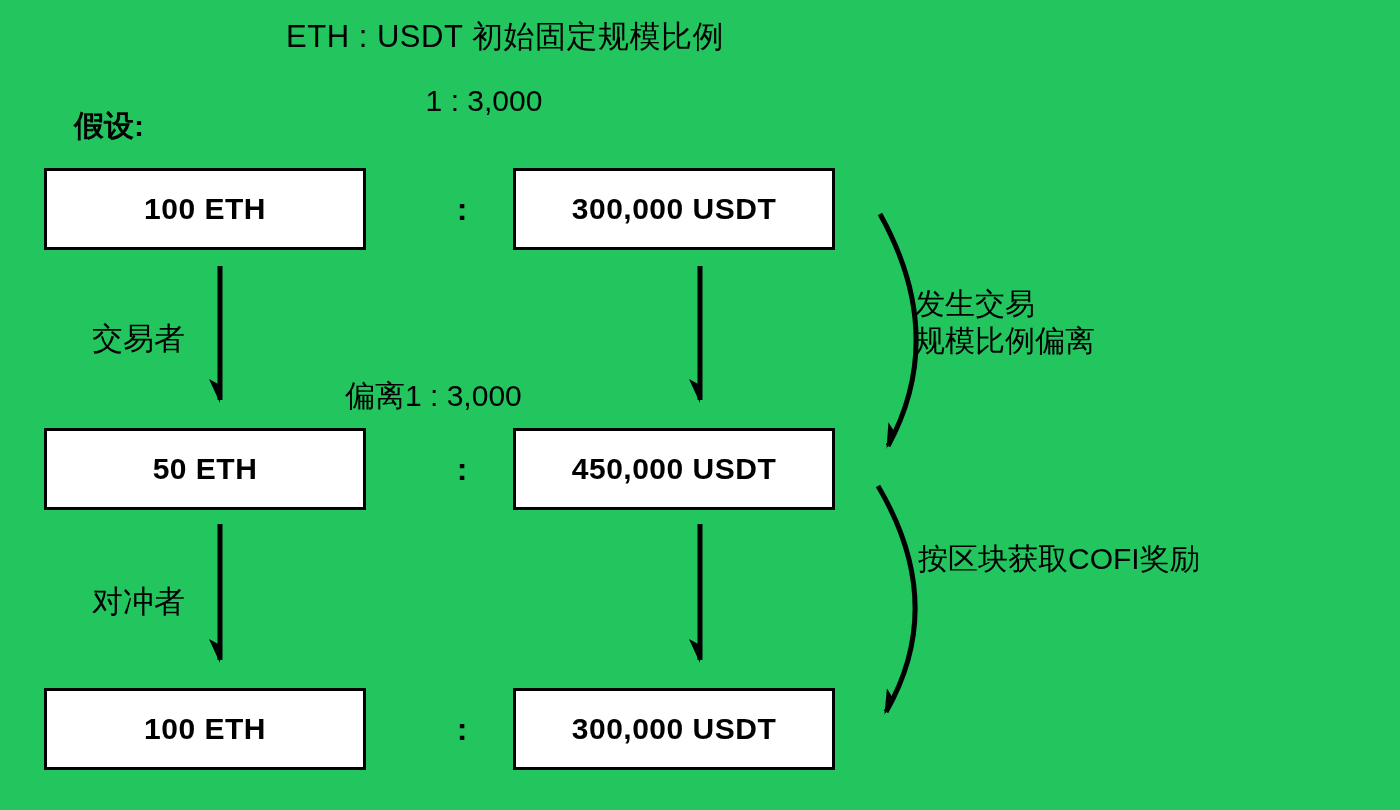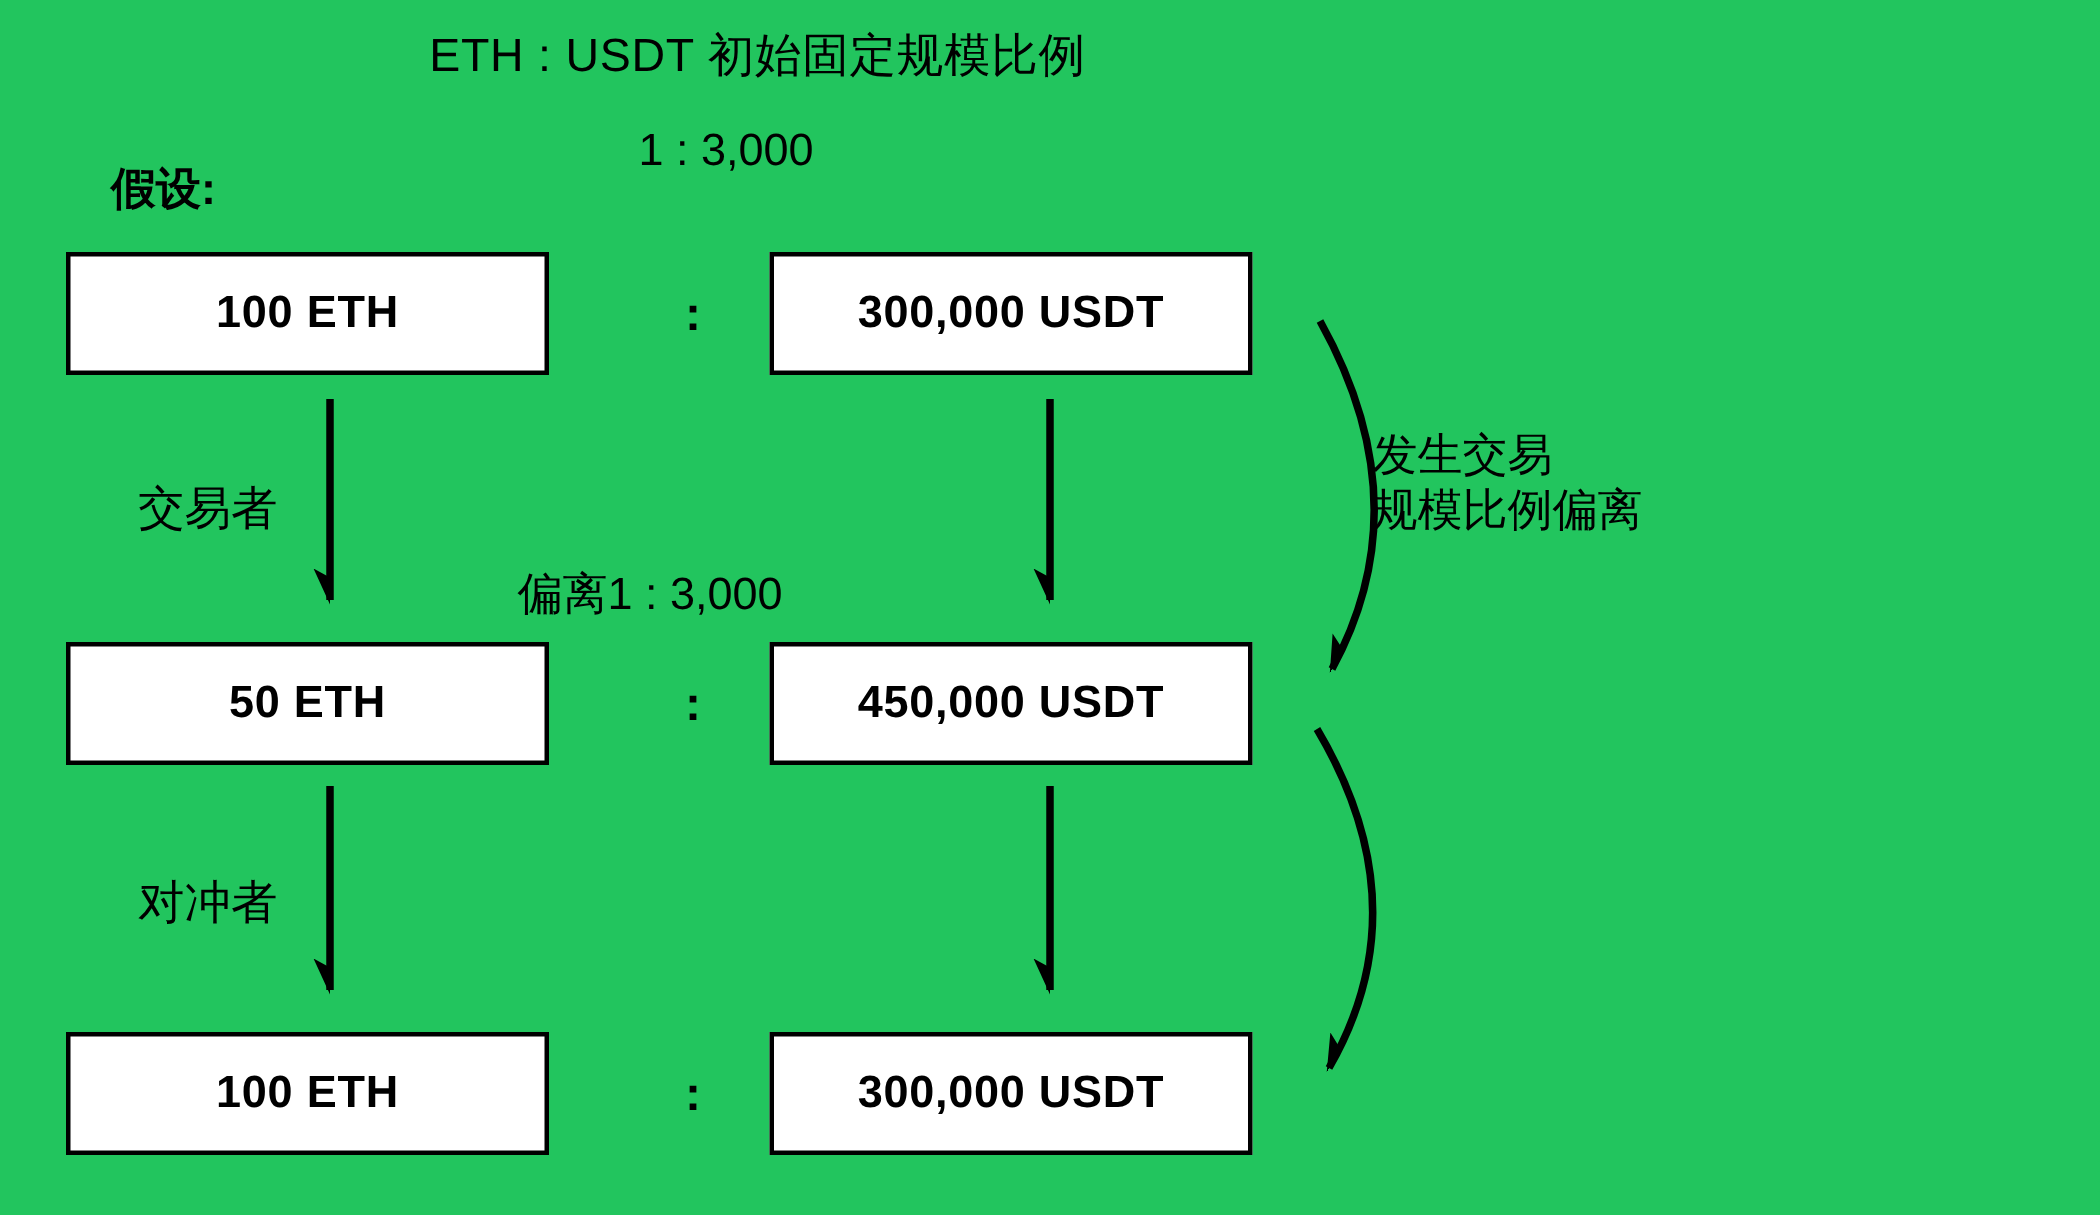--- a/index.html
+++ b/index.html
@@ -121,20 +121,21 @@
   <div class="abs side-label trader-label">交易者</div>
   <div class="abs side-label hedger-label">对冲者</div>
   <div class="abs deviation-label">偏离1 : 3,000</div>
 
   <div class="abs note trade-note">
     <div>发生交易</div>
     <div>规模比例偏离</div>
   </div>
 
   <div class="abs note hedge-note">
+    <div>按区块获取COFI奖励</div>
   </div>
 
   <svg class="arrow-layer" viewBox="0 0 1400 810" xmlns="http://www.w3.org/2000/svg">
     <defs>
       <marker id="ah" markerUnits="userSpaceOnUse" markerWidth="34" markerHeight="30" refX="21" refY="0" orient="auto">
         <path d="M0,-11 L24,0 L0,11 L6,0 Z" fill="#000000"></path>
       </marker>
     </defs>
 
     <path d="M220,266 L220,400" stroke="#000000" stroke-width="5" fill="none" marker-end="url(#ah)"></path>

